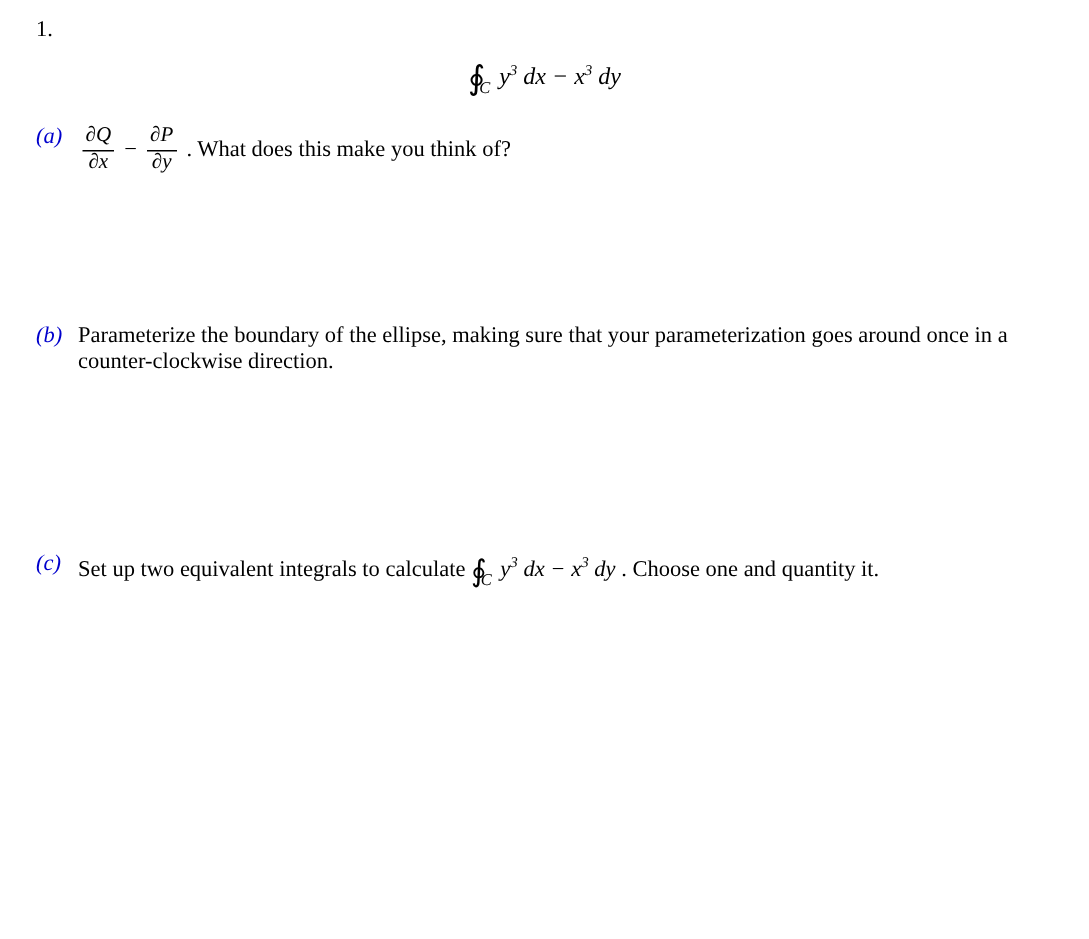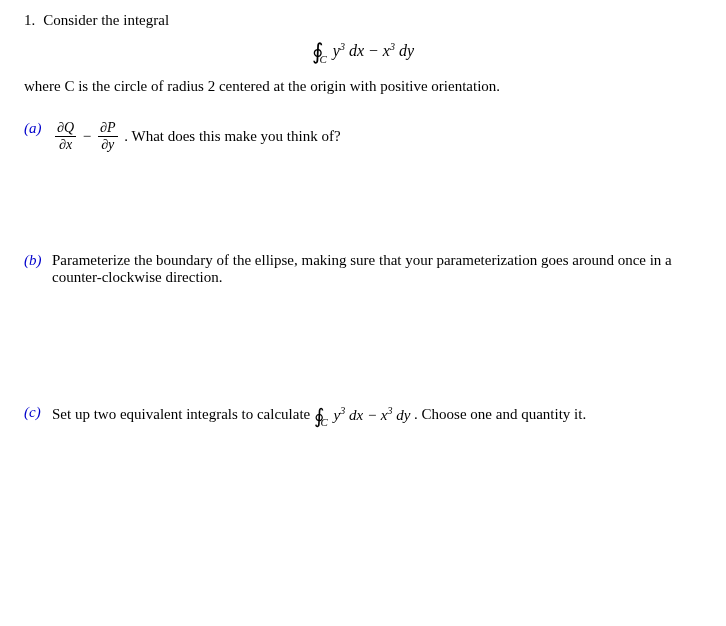--- a/index.html
+++ b/index.html
@@ -83,29 +83,27 @@
     }
     .blue { color: #0000cc; font-style: italic; }
   </style>
 </head>
 <body>
 
 <div>
 
   <div class="problem-header">
     <span class="problem-number">1.</span>
-    <span>Consider the integral</span>
   </div>
 
   <div class="integral-display">
     <span class="oint">∮</span><span class="oint-sub math">C</span>
     <span class="math"> <i>y</i><sup>3</sup> <i>dx</i> − <i>x</i><sup>3</sup> <i>dy</i></span>
   </div>
 
-  <div class="where-line">where C is the circle of radius 2 centered at the origin with positive orientation.</div>
 
   <div class="part">
     <div class="part-row">
       <span class="part-letter blue">(a)</span>
       <div class="part-content">
         <span class="fraction">
           <span class="numer">∂<i>Q</i></span>
           <span class="denom">∂<i>x</i></span>
         </span>
         <span> − </span>

